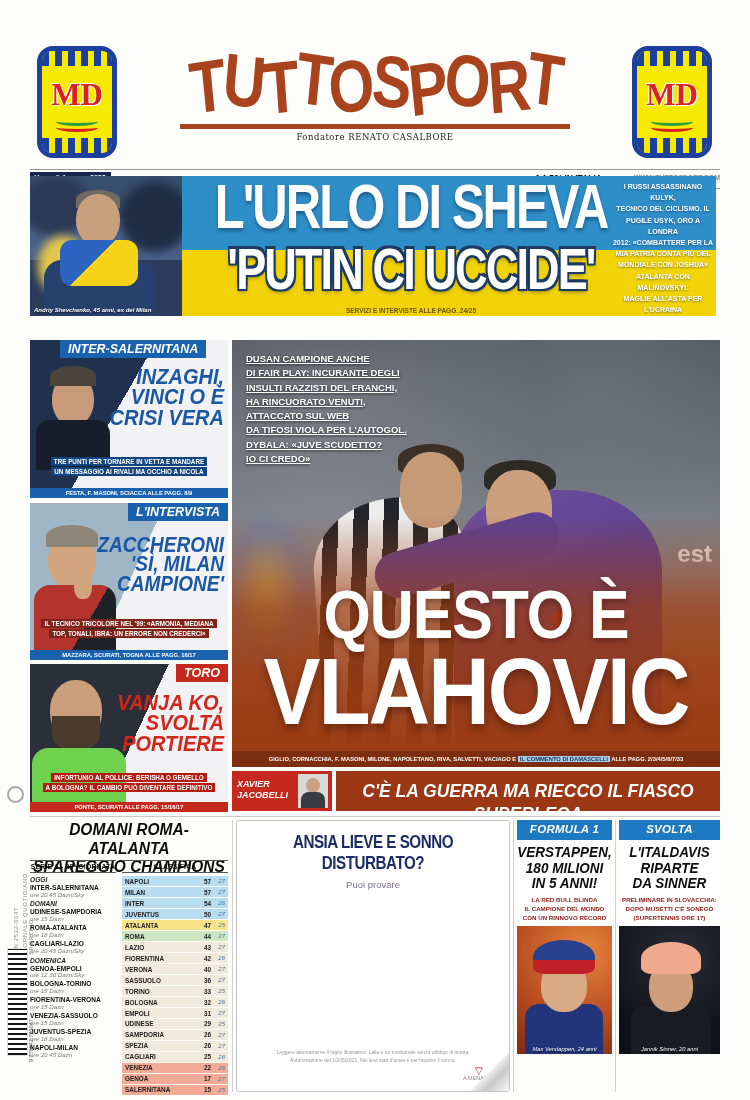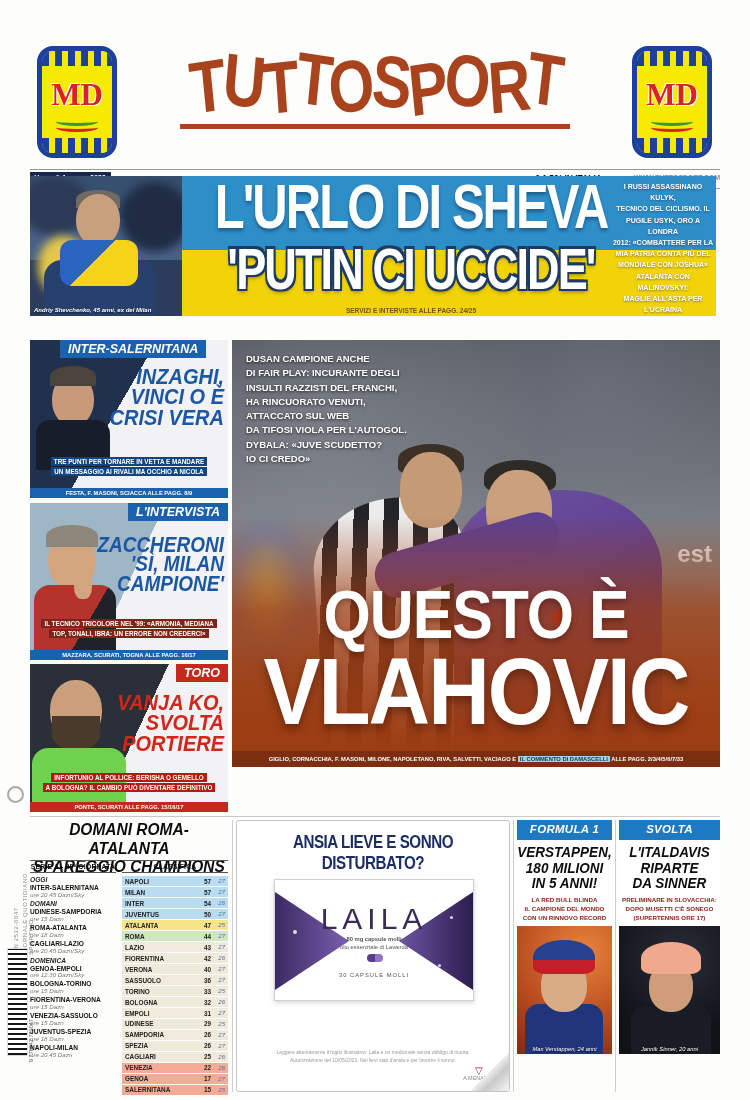--- a/index.html
+++ b/index.html
@@ -118,21 +118,21 @@
      background:#caa07e;}
   .mp-hair-r{position:absolute;right:164px;top:120px;width:72px;height:32px;border-radius:50% 50% 25% 25%;
      background:#2e2a26;}
   .mp-arm{position:absolute;left:140px;top:192px;width:190px;height:46px;border-radius:24px;
      transform:rotate(-16deg);background:#5d4190;}
   .mp-crest{position:absolute;right:150px;top:270px;width:17px;height:17px;transform:rotate(45deg);
      background:#c01828;border-radius:3px;}
   .mp-shirt-ad{position:absolute;right:8px;top:200px;color:rgba(255,255,255,.85);font-weight:bold;
      font-size:24px;}
   .mp-kicker{position:absolute;left:14px;top:12px;width:215px;color:#fff;font-weight:900;
-     font-size:9.5px;line-height:1.5;text-shadow:0 1px 3px rgba(0,0,0,.75);}
+     font-size:9.5px;line-height:1.5;text-shadow:0 1px 3px rgba(0,0,0,.75);text-decoration:underline;}
   .mp-band{position:absolute;left:0;bottom:16px;width:100%;height:235px;
      background:linear-gradient(180deg,rgba(160,62,20,0) 0,rgba(160,62,20,.75) 95px,#9c3c12 100%);}
   .mp-h1{position:absolute;left:0;top:244px;width:100%;text-align:center;color:#fff;font-weight:900;
      font-size:62px;line-height:1;letter-spacing:-1px;transform:scale(.98,1.1);
      text-shadow:0 3px 6px rgba(60,20,5,.5);}
   .mp-h2{position:absolute;left:0;top:308px;width:100%;text-align:center;color:#fff;font-weight:900;
      font-size:87px;line-height:1;letter-spacing:-2px;transform:scale(.98,1.08);
      text-shadow:0 4px 8px rgba(60,20,5,.5);}
   .mp-byline{position:absolute;left:0;bottom:0;width:100%;height:16px;background:#7d2d10;
      color:#fff;font-weight:800;font-size:5.8px;text-align:center;padding-top:5px;}
@@ -248,20 +248,21 @@
   <div class="abs md-logo md-right">
     <div class="md-strip t"></div>
     <div class="md-word">MD</div>
     <div class="md-swoosh g"></div>
     <div class="md-swoosh r"></div>
     <div class="md-strip b"></div>
   </div>
   <div class="abs logo-wrap">
     <div class="logo-letters" id="logo-letters"><span style="transform: rotate(-7deg) translateY(2px);">T</span><span style="transform: rotate(6deg) translateY(-3px);">U</span><span style="transform: rotate(-5deg) translateY(3px);">T</span><span style="transform: rotate(7deg) translateY(-4px);">T</span><span style="transform: rotate(-6deg) translateY(2px);">O</span><span style="transform: rotate(5deg) translateY(-2px);">S</span><span style="transform: rotate(-7deg) translateY(4px);">P</span><span style="transform: rotate(6deg) translateY(-3px);">O</span><span style="transform: rotate(-5deg) translateY(2px);">R</span><span style="transform: rotate(8deg) translateY(-4px);">T</span></div>
     <div class="logo-bar"></div>
+    <div class="founder">Fondatore RENATO CASALBORE</div>
   </div>
 
   <div class="abs rule" style="top:169px"></div>
   <div class="abs daterow">
     <span class="datebox">Venerdì 4 marzo 2022</span>
     <span class="issue">ANNO 77 - N. 62</span>
     <span class="price">€ 1,50* IN ITALIA</span>
     <span class="site">WWW.TUTTOSPORT.COM</span>
   </div>
   <div class="abs rule" style="top:188px"></div>
@@ -360,20 +361,32 @@
 HA RINCUORATO VENUTI,
 ATTACCATO SUL WEB
 DA TIFOSI VIOLA PER L'AUTOGOL.
 DYBALA: «JUVE SCUDETTO?
 IO CI CREDO»</div>
     <div class="mp-h1">QUESTO È</div>
     <div class="mp-h2">VLAHOVIC</div>
     <div class="mp-byline"><span>GIGLIO, CORNACCHIA, F. MASONI, MILONE, NAPOLETANO, RIVA, SALVETTI, VACIAGO E </span><span class="chip">IL COMMENTO DI DAMASCELLI</span><span> ALLE PAGG. 2/3/4/5/6/7/33</span></div>
   </div>
 
+  <div class="abs edit-strip">
+    <div class="ed-label">
+      <div class="ed-label-txt"><span>XAVIER</span><br><span>JACOBELLI</span></div>
+      <div class="ed-photo">
+        <div class="ed-ph-head"></div>
+        <div class="ed-ph-body"></div>
+      </div>
+    </div>
+    <div class="ed-band">
+      <div class="ed-head">C'È LA GUERRA MA RIECCO IL FIASCO SUPERLEGA</div>
+    </div>
+  </div>
 
   <div class="abs bot-rule"></div>
   <div class="abs vline" style="left:232px"></div>
   <div class="abs vline" style="left:513px"></div>
   <div class="abs vline" style="left:615px"></div>
 
   <div class="abs bl">
     <div class="bl-title">
       <span>DOMANI ROMA-ATALANTA</span><br>
       <span>SPAREGGIO CHAMPIONS</span>
@@ -511,32 +524,20 @@
               <span class="st-gp">25</span>
             </div>
           </div>
       </div>
     </div>
   </div>
 
   <div class="abs ad">
     <div class="ad-head">ANSIA LIEVE E SONNO DISTURBATO?</div>
     <div class="ad-lead">Puoi provare</div>
-    <div class="ad-box">
-      <div class="ad-tri-l"></div>
-      <div class="ad-tri-r"></div>
-      <div class="ad-sparkle" style="left:18px;top:50px;width:4px;height:4px"></div>
-      <div class="ad-sparkle" style="right:20px;top:36px;width:3px;height:3px"></div>
-      <div class="ad-sparkle" style="right:32px;top:84px;width:3px;height:3px"></div>
-      <div class="ad-product">LAILA</div>
-      <div class="ad-sub" style="top:56px;font-weight:bold">80 mg capsule molli</div>
-      <div class="ad-sub" style="top:64px">olio essenziale di Lavanda</div>
-      <div class="ad-capsule"></div>
-      <div class="ad-sub" style="top:92px;letter-spacing:1px">30 CAPSULE MOLLI</div>
-    </div>
     <div class="ad-fine">
       <span>Leggere attentamente il foglio illustrativo. Laila è un medicinale senza obbligo di ricetta.</span><br>
       <span>Autorizzazione del 10/05/2021. Nei lievi stati d'ansia e per favorire il sonno.</span>
     </div>
     <div class="ad-brand">
       <div class="tri">▽</div>
       <span>A.MENARINI</span>
     </div>
     <div class="ad-curl"></div>
   </div>

